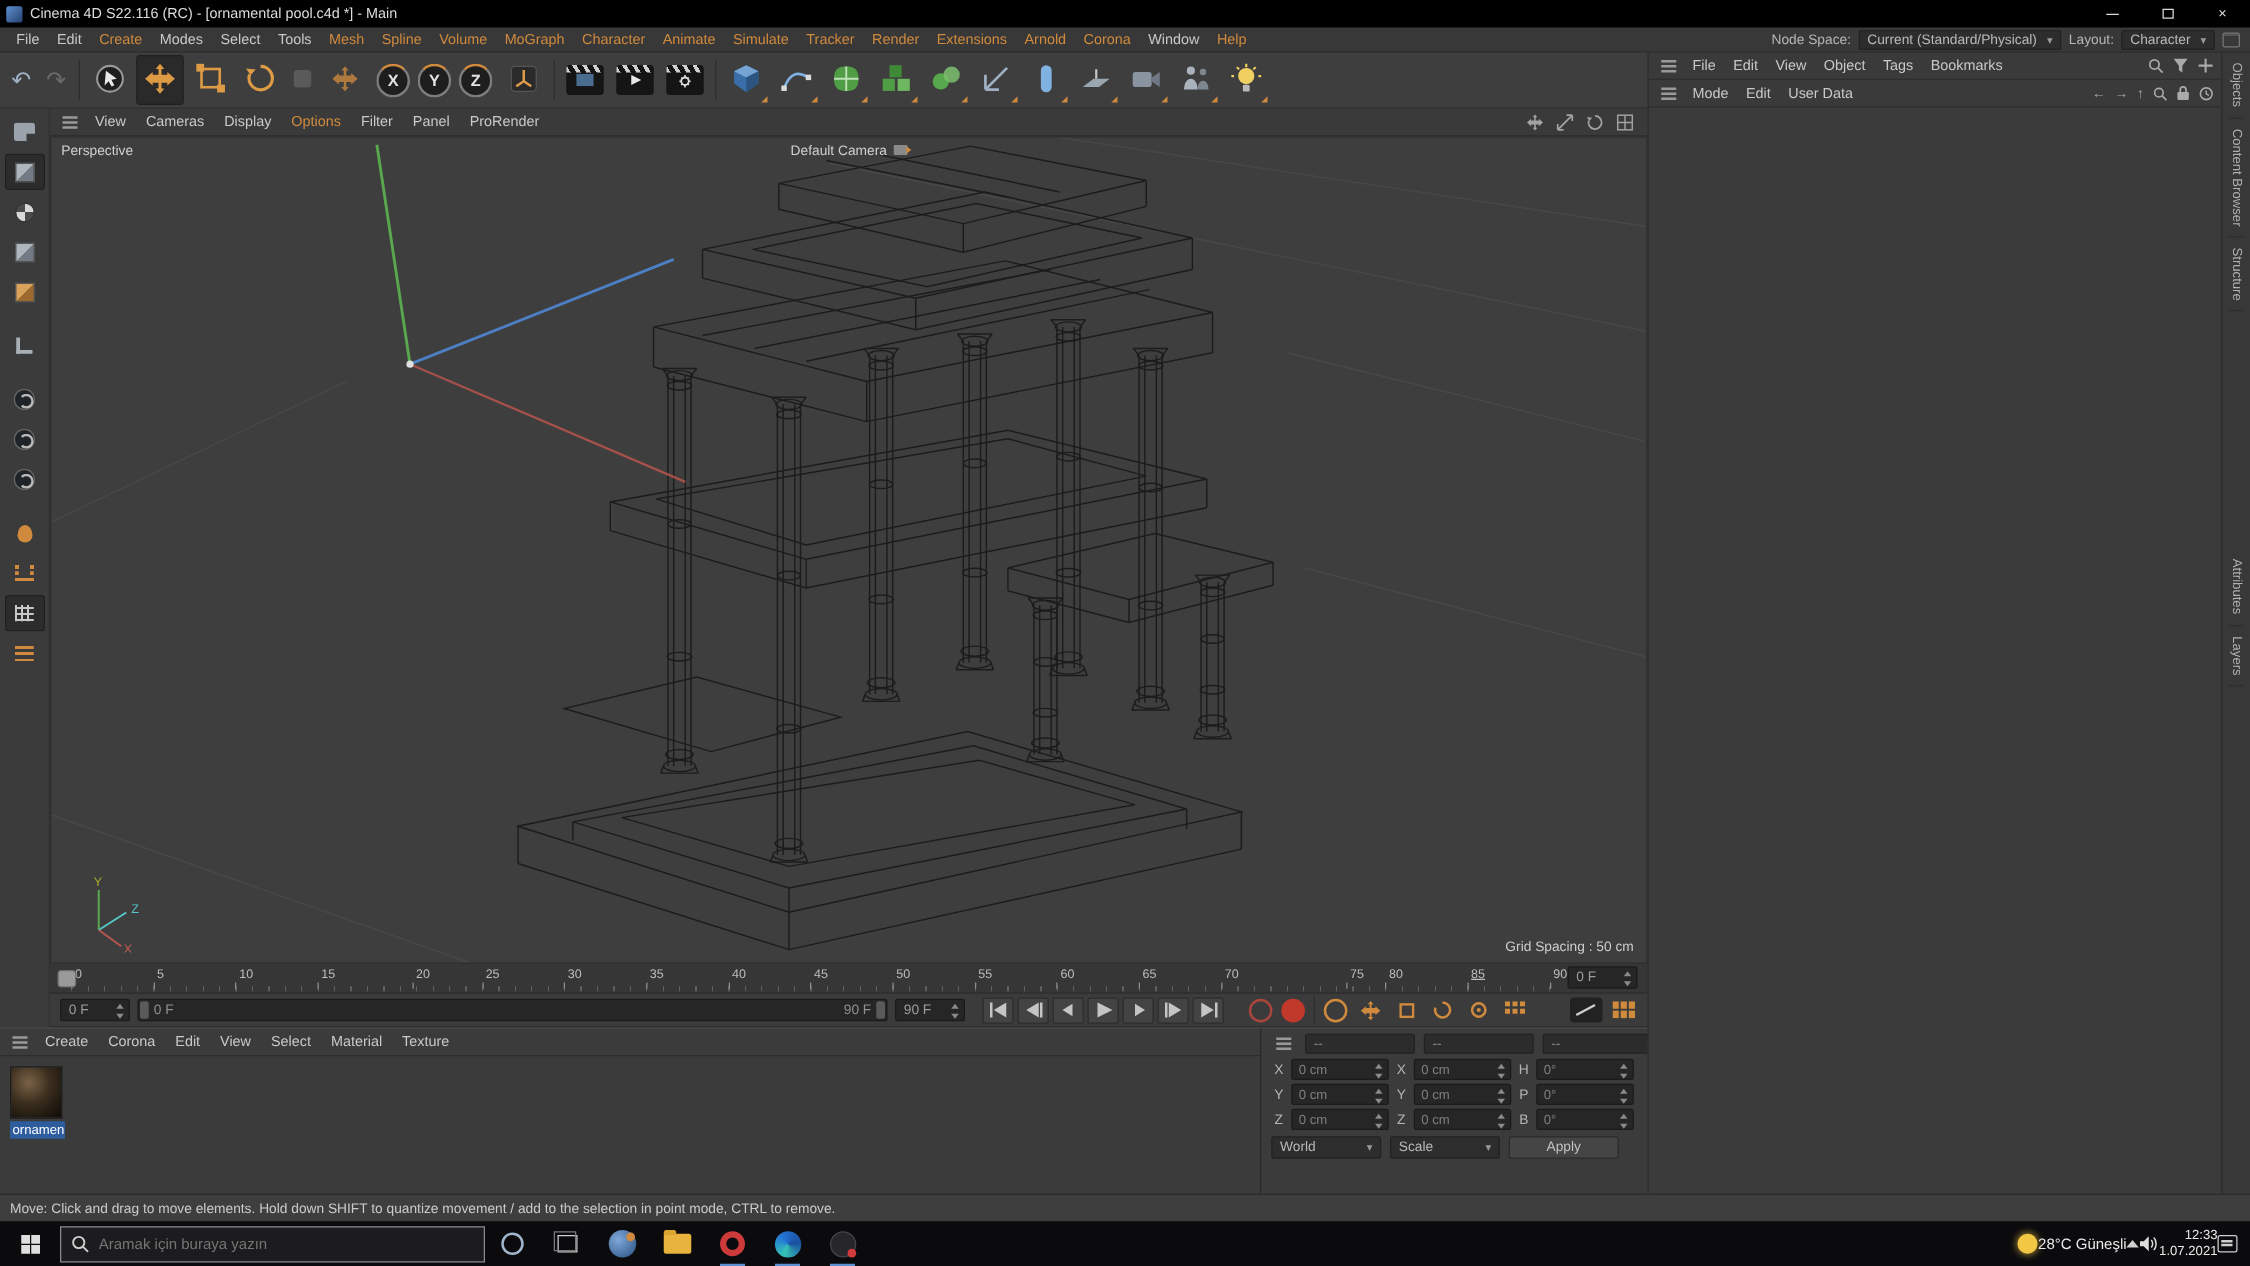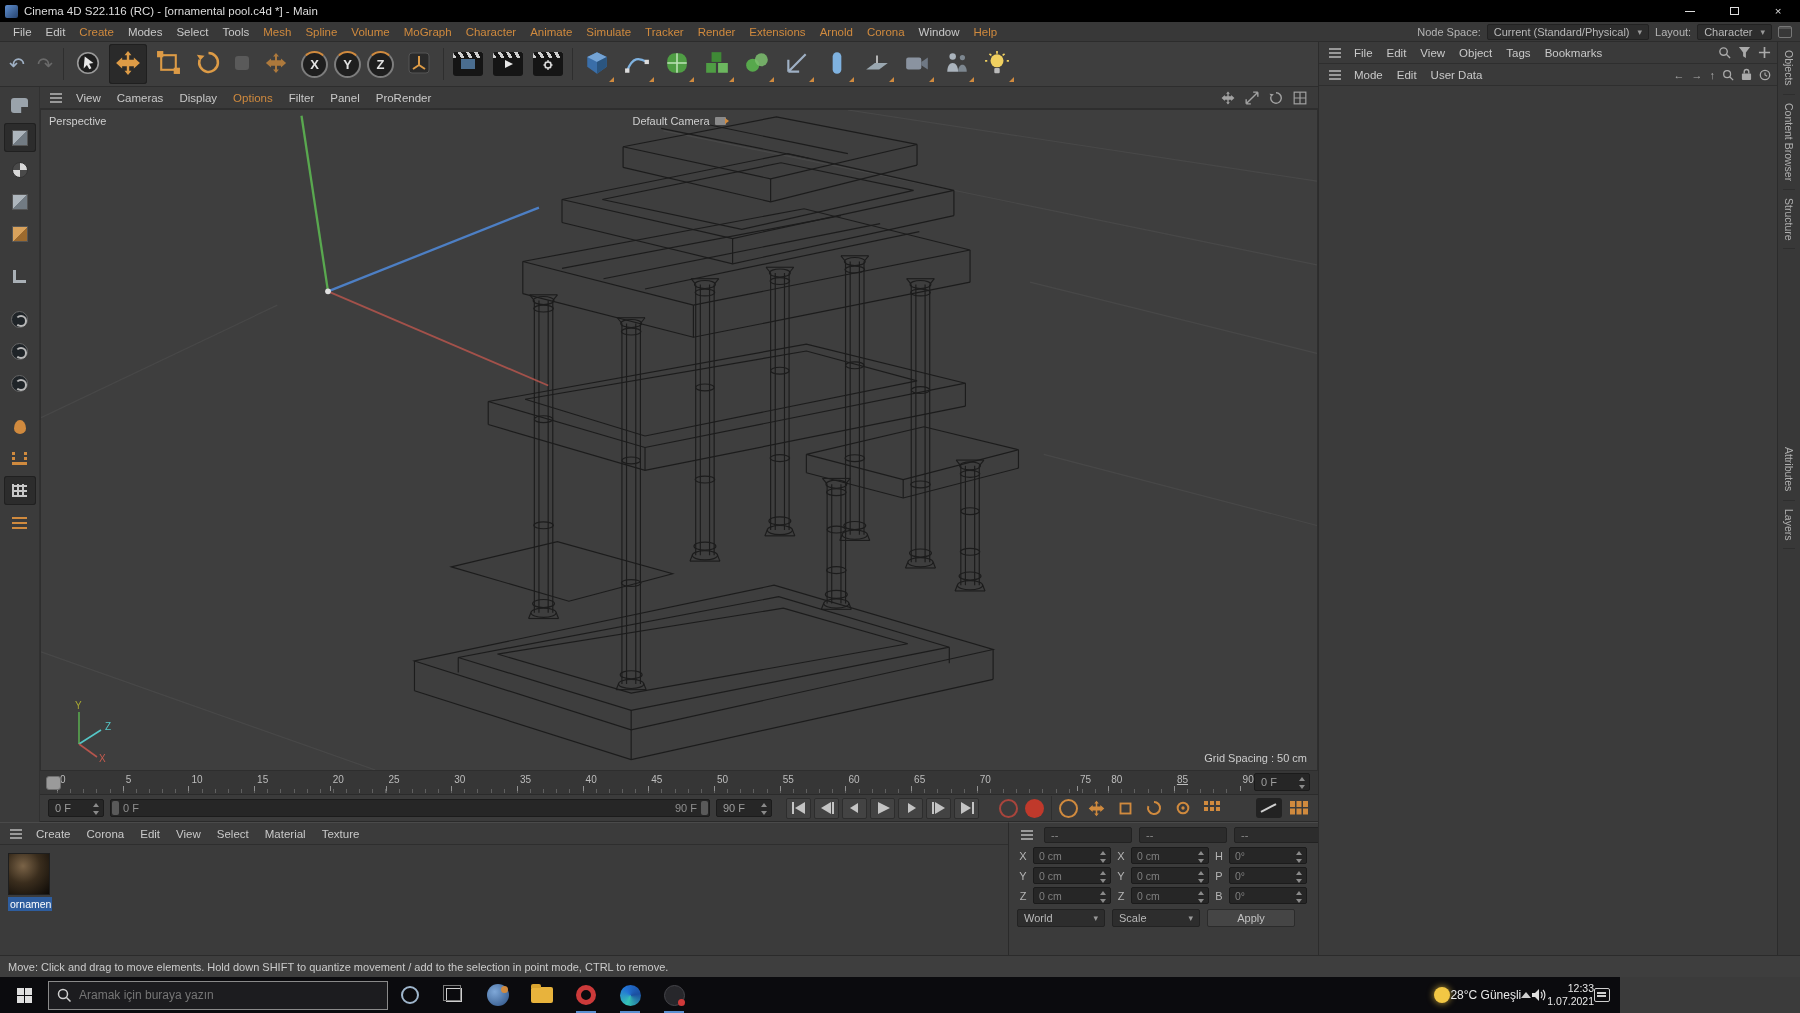--- a/index.html
+++ b/index.html
@@ -127,21 +127,21 @@
   .gdot{width:7px;height:7px;background:#8a8a8a;border-radius:50%}
   .sphere-tag{width:14px;height:14px;border-radius:50%;background:radial-gradient(circle at 35% 30%,#6b7c90,#11161c)}
   #am-empty{height:430px}
   
   #side-strip{position:absolute;left:1777px;top:42px;width:23px;height:913px;background:#383838;border-left:1px solid #2b2b2b;display:flex;flex-direction:column;align-items:center}
   .vtab{writing-mode:vertical-rl;font-size:10.5px;color:#b0b0b0;padding:8px 0;border-bottom:1px solid #2e2e2e;white-space:nowrap}
   .vgap{height:190px}
   
   #statusbar{position:absolute;left:0;top:955px;width:1800px;height:22px;background:#3e3e3e;border-top:1px solid #2b2b2b;display:flex;align-items:center;padding-left:8px;font-size:11px;color:#cbcbcb}
   
-  #taskbar{position:absolute;left:0;top:977px;width:1620px;height:36px;background:#0b0b0e;display:flex;align-items:center;z-index:9}
+  #taskbar{position:absolute;left:0;top:977px;width:1800px;height:36px;background:#0b0b0e;display:flex;align-items:center;z-index:9}
   #start{width:48px;height:36px;display:flex;align-items:center;justify-content:center}
   #winlogo{display:grid;grid-template-columns:7px 7px;grid-template-rows:7px 7px;gap:1px}
   #winlogo i{background:#dfdfdf}
   #tb-search{width:340px;height:29px;background:#1c1c1f;border:1px solid #8a8a8a;display:flex;align-items:center;padding:0 8px;gap:8px}
   #tb-search input{background:transparent;border:none;outline:none;color:#c8c8c8;font-size:12px;font-family:"Liberation Sans",sans-serif;width:280px}
   .tba{width:44px;height:36px;display:flex;align-items:center;justify-content:center;position:relative}
   .tba.active::after{content:'';position:absolute;bottom:0;left:12px;width:20px;height:2px;background:#5a8fd0}
   .circ-cortana{width:18px;height:18px;border-radius:50%;border:2px solid #9fb6cc}
   .taskview{width:16px;height:14px;border:1.5px solid #cfcfcf;position:relative;background:#0b0b0e}
   .taskview::before{content:'';position:absolute;left:-4px;top:-4px;width:16px;height:14px;border:1.5px solid #7a7a7a}

